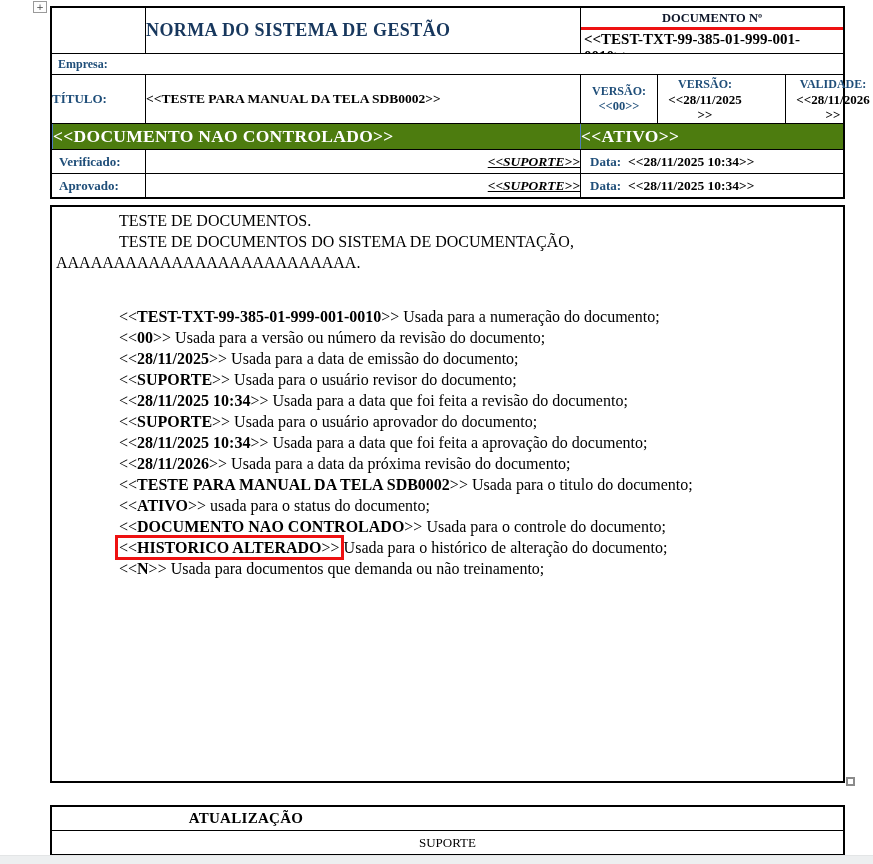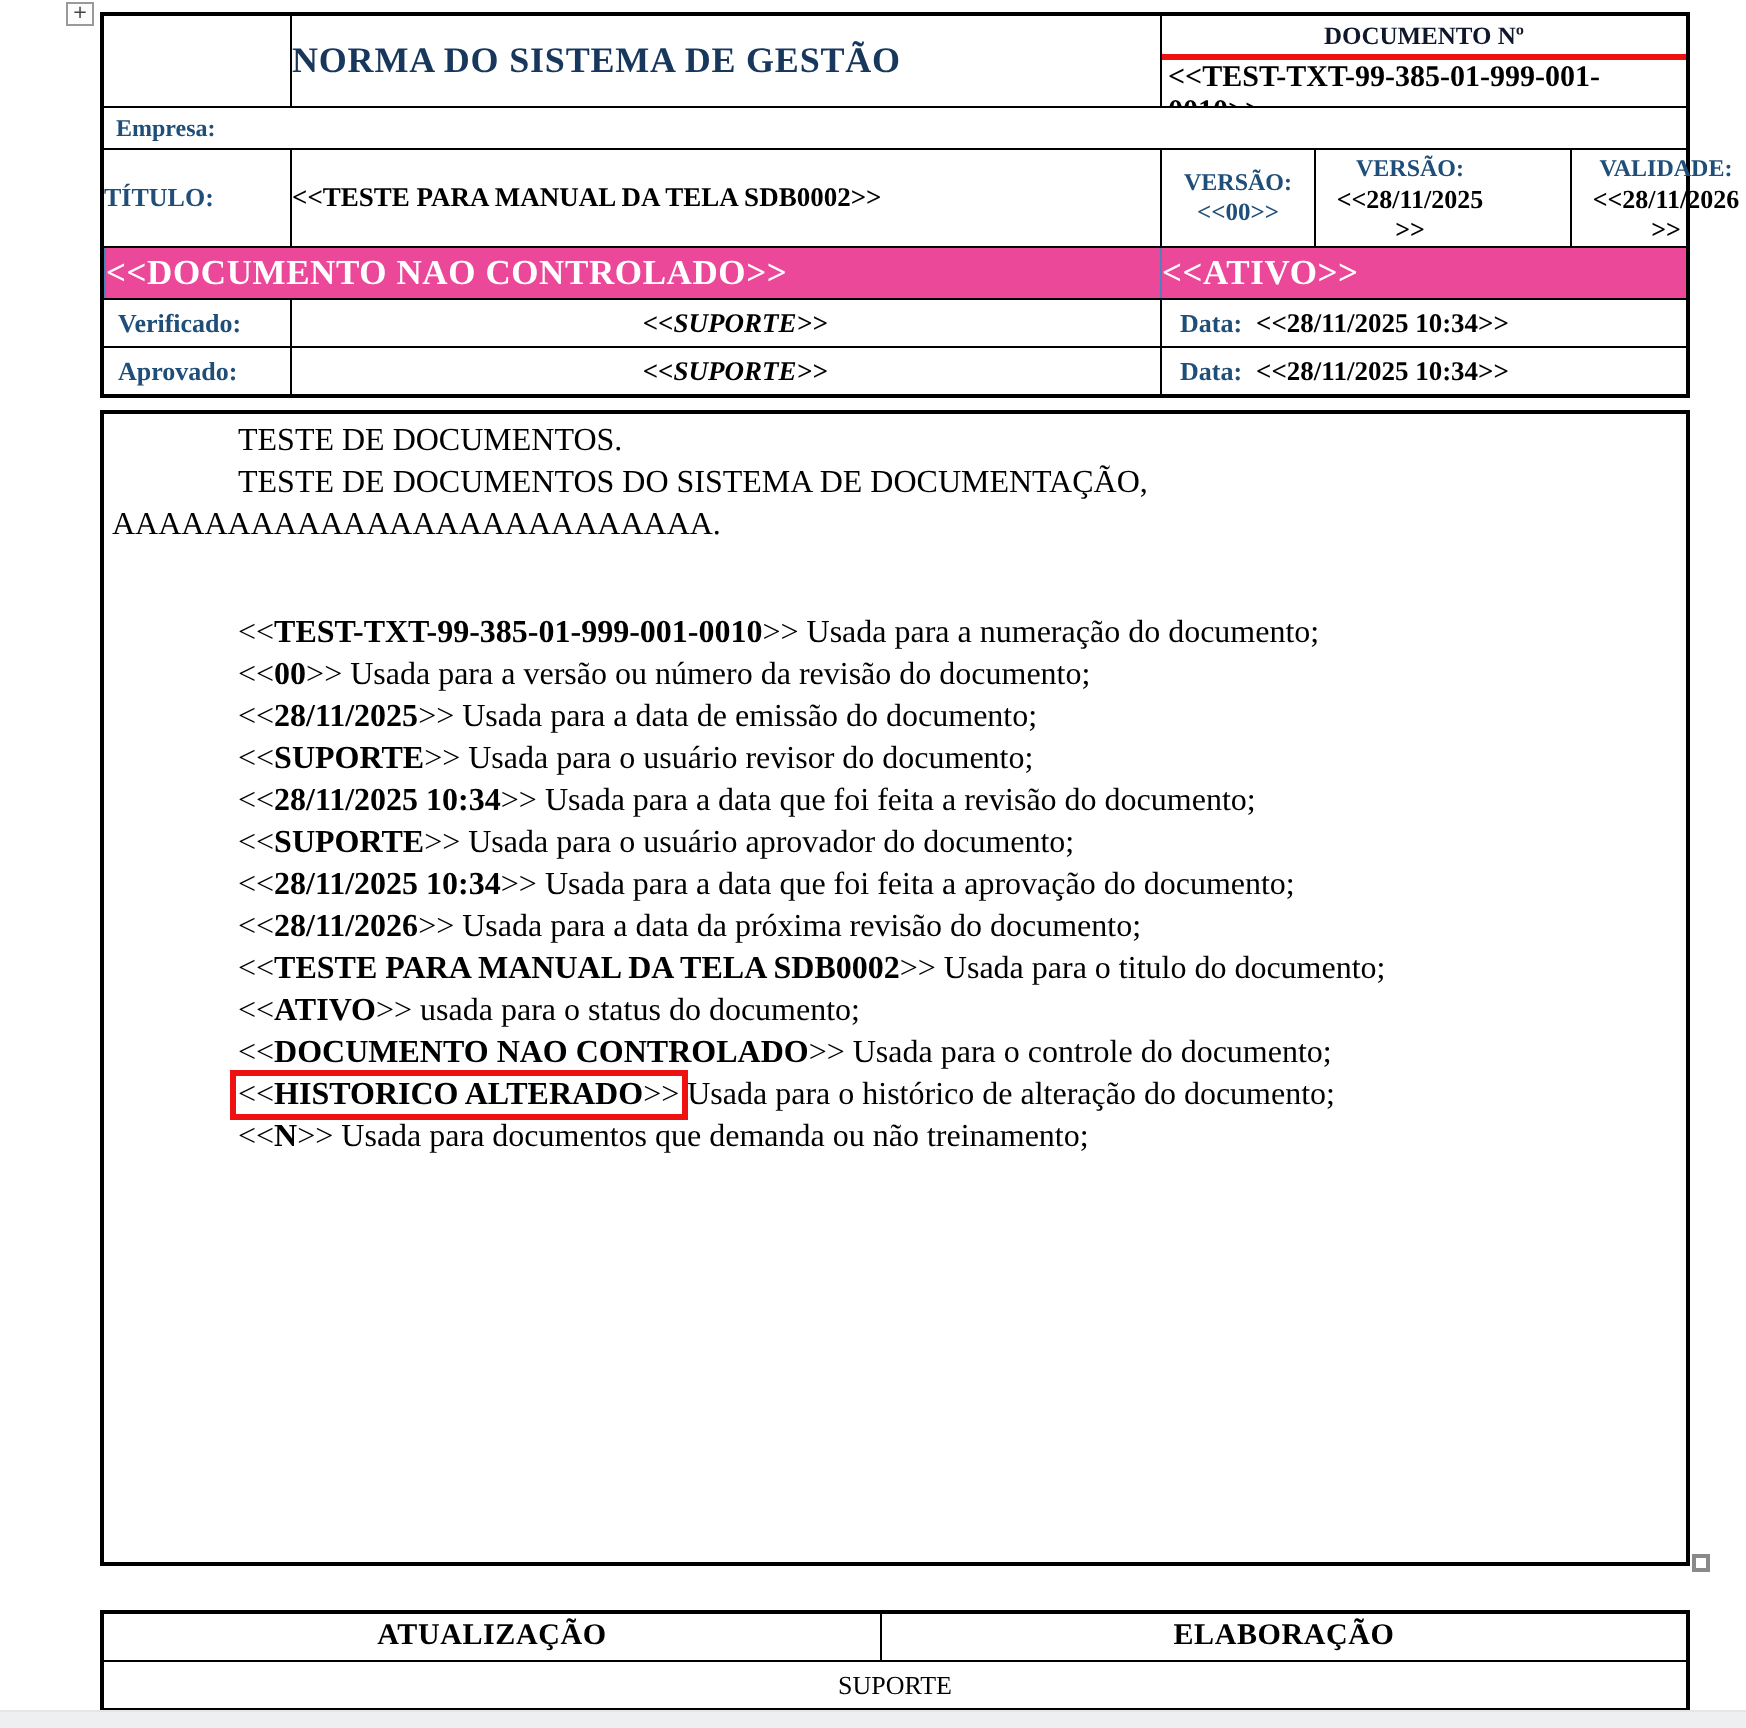--- a/index.html
+++ b/index.html
@@ -60,27 +60,27 @@
   .titulo-value { font-weight: bold; font-size: 13.5px; }
   .c-versao   { flex: 0 0 77px; flex-direction: column; justify-content: center; line-height: 15px; }
   .c-emissao  { flex: 0 0 95px; flex-direction: column; justify-content: center; line-height: 15px; }
   .c-validade { flex: 0 0 95px; flex-direction: column; justify-content: center; line-height: 15px; margin-left: 33px; }
   .small-label { color: #1f4e79; font-weight: bold; font-size: 12px; }
   .versao-value { color: #1f4e79; font-weight: bold; font-size: 12.5px; }
   .date-value {
     display: block; width: 80px; margin: 0 auto; text-align: center;
     font-weight: bold; font-size: 13px; word-break: break-all;
   }
-  .banner { background: #ec4899; }
+  .banner { background: #4d7c0f; }
   .banner .h-cell { border-left: 1px solid #4f81bd; }
   .b-left  { flex: 0 0 528px; }
   .b-right { flex: 1 1 auto; }
   .banner-text { color: #fff; font-weight: bold; font-size: 17.5px; letter-spacing: .3px; }
   .c-siglabel { flex: 0 0 93px; justify-content: flex-start; padding-left: 7px; }
-  .c-sigvalue { flex: 0 0 435px; justify-content: center; padding-left: 9px; }
+  .c-sigvalue { flex: 0 0 435px; justify-content: flex-end; padding-left: 9px; text-decoration: underline; }
   .c-sigdata  { flex: 1 1 auto; justify-content: flex-start; padding-left: 9px; }
   .sig-value { font-weight: bold; font-style: italic; font-size: 13.5px; }
   .data-value { font-weight: bold; font-size: 13.5px; margin-left: 7px; }
   
   .body-box {
     position: absolute; left: 50px; top: 205px; width: 795px; height: 578px;
     border: 2px solid #000; padding: 3px 4px;
     font-size: 16px; line-height: 21px;
   }
   .p-line { white-space: nowrap; }
@@ -220,23 +220,20 @@
 
 </div>
 
 <div class="resize-handle"></div>
 
 <div class="footer-table">
   <div class="f-row">
     <div class="f-cell f-col1">
       <span class="f-header">ATUALIZAÇÃO</span>
     </div>
-    <div class="f-cell f-col2">
-      <span class="f-header">ELABORAÇÃO</span>
-    </div>
   </div>
   <div class="f-row">
     <div class="f-cell f-col2">
       <span class="f-value">SUPORTE</span>
     </div>
   </div>
 </div>
 
 <div class="bottom-strip"></div>
 

